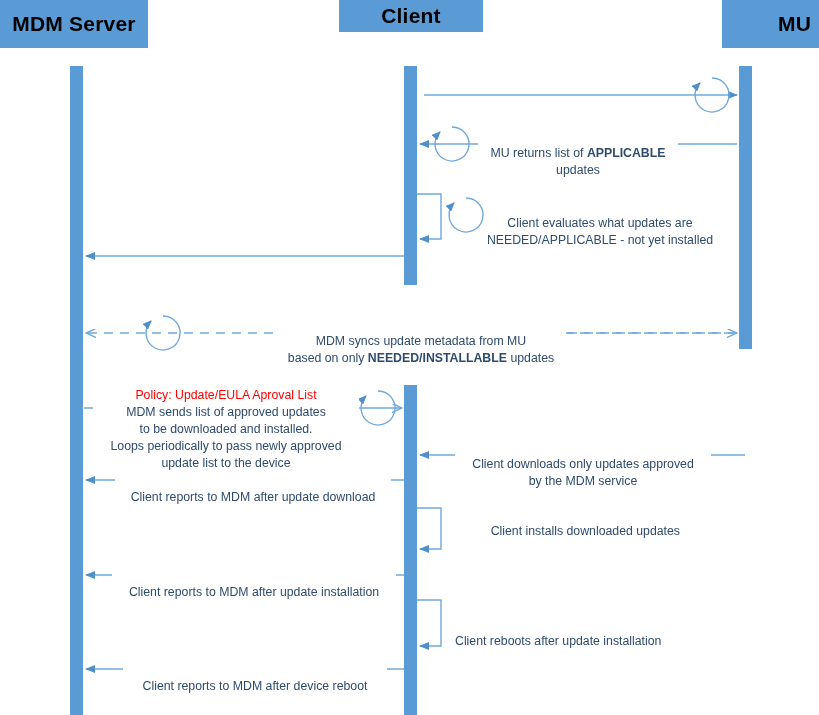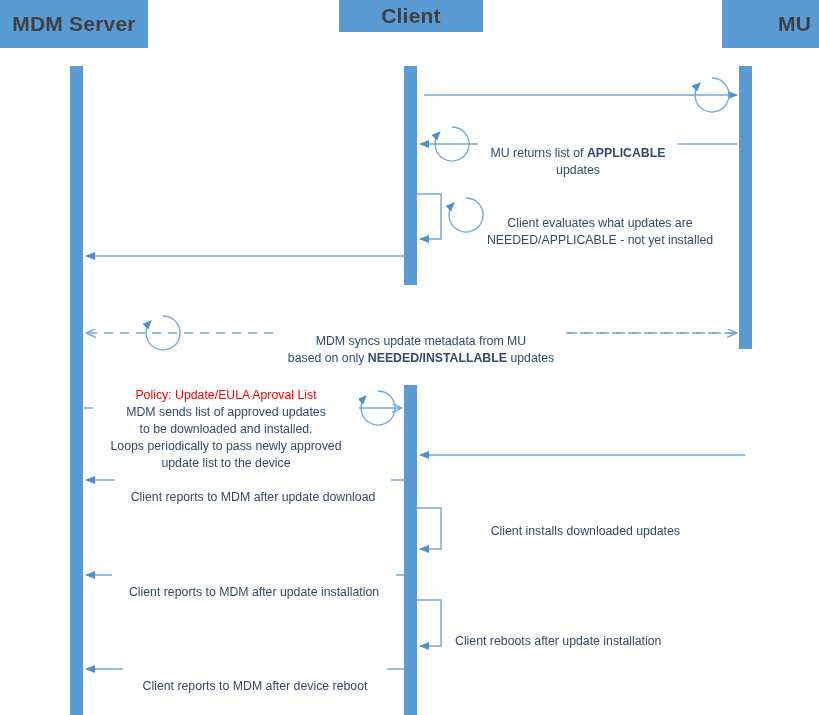--- a/index.html
+++ b/index.html
@@ -11,21 +11,21 @@
     position: relative;
     width: 819px;
     height: 715px;
     background: #ffffff;
     font-family: "Liberation Sans", sans-serif;
     overflow: hidden;
   }
   .actor-box {
     position: absolute;
     background: #5b9bd5;
-    color: #404040;
+    color: #000000;
     font-size: 21px;
     font-weight: bold;
     display: flex;
     align-items: center;
     justify-content: center;
     letter-spacing: 0.2px;
   }
   .lifeline {
     position: absolute;
     background: #5b9bd5;
@@ -171,20 +171,24 @@
 based on only </span><b>NEEDED/INSTALLABLE</b><span> updates</span></span>
   </div>
 
   <div class="msg-label" style="left:93px; top:370px; width:266px; background:#fff;">
     <span class="policy" style="display:block;">Policy: Update/EULA Aproval List</span><span><span>MDM sends list of approved updates
 to be downloaded and installed.
 Loops periodically to pass newly approved
 update list to the device</span></span>
   </div>
 
+  <div class="msg-label" style="left:455px; top:439px; width:256px; background:#fff;">
+    <span><span>Client downloads only updates approved
+by the MDM service</span></span>
+  </div>
 
   <div class="msg-label" style="left:115px; top:472px; width:276px; background:#fff;">
     <span><span>Client reports to MDM after update download</span></span>
   </div>
 
   <div class="msg-label" style="left:450px; top:506px; width:230px; text-align:right;">
     <span><span>Client installs downloaded updates</span></span>
   </div>
 
   <div class="msg-label" style="left:112px; top:567px; width:284px; background:#fff;">

